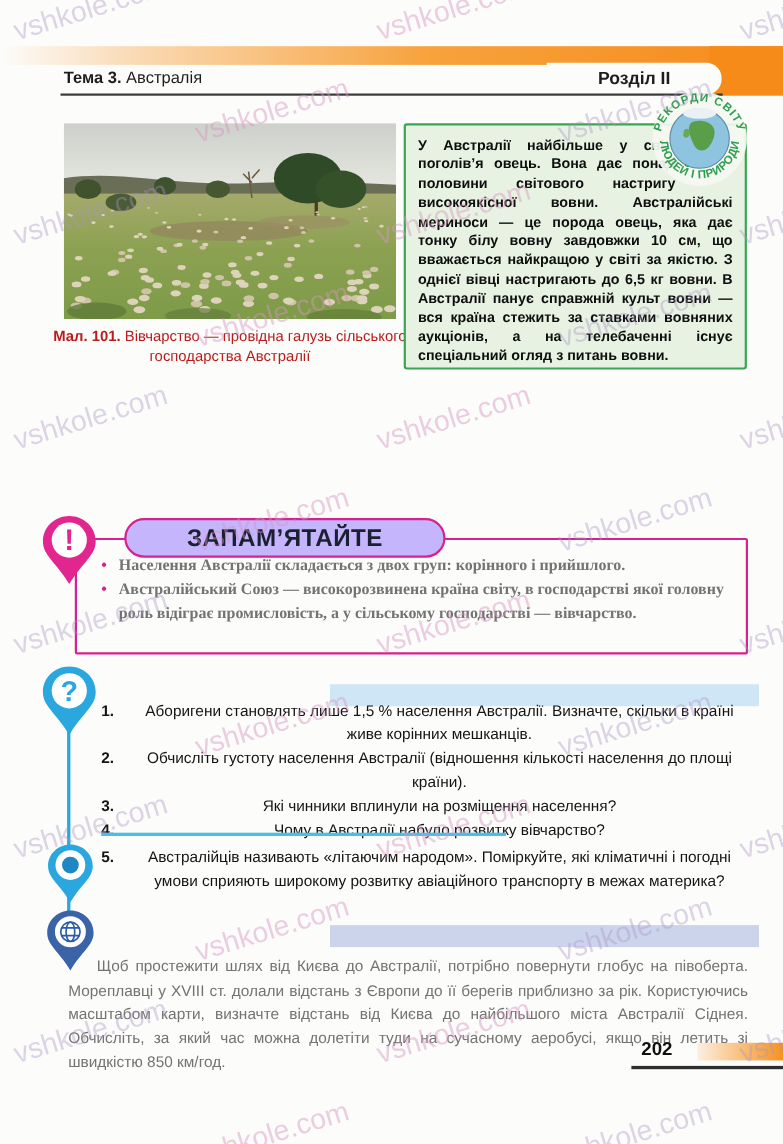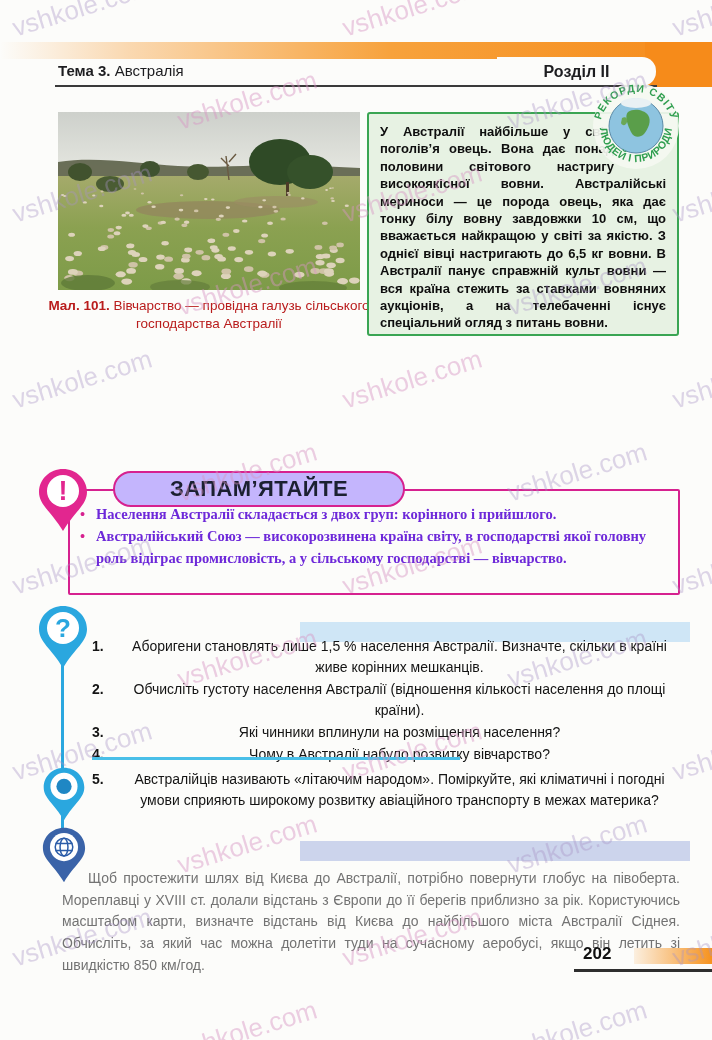--- a/index.html
+++ b/index.html
@@ -32,22 +32,22 @@
   
   .intro{position:absolute;left:58px;top:352px;width:428px;font-family:"Liberation Serif",serif;
     font-size:16px;line-height:1.36;text-align:justify;color:#131313;}
 
   
   .remember-box{position:absolute;left:68px;top:489px;width:612px;height:106px;
     border:2px solid #d6218f;border-radius:2px;box-sizing:border-box;}
   .remember-pill{position:absolute;left:113px;top:471px;width:292px;height:36px;background:#c4b5fd;
     border:2.5px solid #d6218f;border-radius:19px;box-sizing:border-box;display:flex;align-items:center;
     justify-content:center;font-weight:bold;font-size:22px;color:#1b2030;letter-spacing:.4px;}
-  .remember-list{position:absolute;left:80px;top:504px;width:588px;font-family:"Liberation Serif",serif;
-    font-weight:bold;font-size:14.5px;line-height:1.48;color:#6d28d9;}
+  .remember-list{position:absolute;left:92px;top:504px;width:588px;font-family:"Liberation Serif",serif;
+    font-weight:bold;font-size:14.5px;line-height:1.48;color:#737373;}
   .remember-list ul{margin:0;padding:0;list-style:none;}
   .remember-list li{position:relative;padding-left:16px;margin-bottom:1px;}
   .remember-list li::before{content:"•";position:absolute;left:0;color:#d6218f;}
 
   
   .pin{position:absolute;}
   .pin svg{display:block;width:100%;height:100%;}
   .vline{position:absolute;left:61px;top:650px;width:2.5px;height:216px;background:#2aa7df;}
 
   

